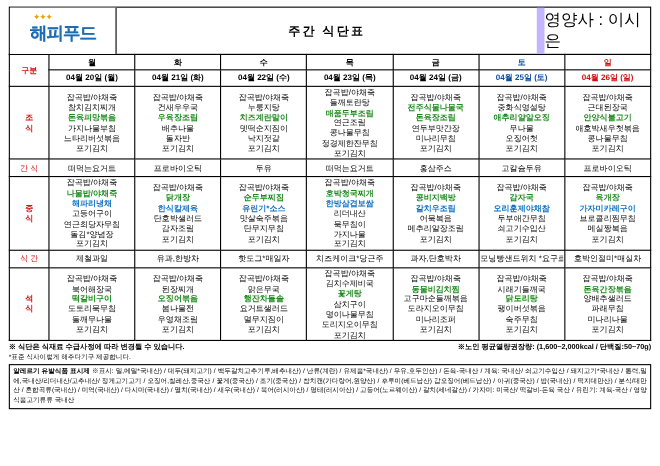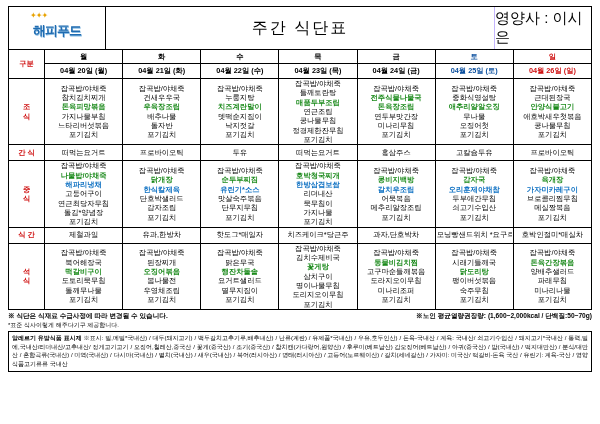--- a/index.html
+++ b/index.html
@@ -49,34 +49,34 @@
     position: absolute;
     left: 16px;
     top: 0px;
     font-size: 8px;
     color: #e8a200;
     letter-spacing: -1px;
   }
   .logo-text {
     font-family: "DejaVu Sans", sans-serif;
     font-weight: bold;
-    font-size: 13px;
+    font-size: 16px;
     color: #1f6bb0;
     letter-spacing: -1px;
     text-shadow: 0.5px 0.5px 0 #8fc0e6;
     margin-top: 5px;
   }
   .title-cell {
     flex: 1;
-    border-right: 1px solid #c4b5fd;
+    border-right: 7px solid #c4b5fd;
     display: flex;
     align-items: center;
     justify-content: center;
-    font-size: 16px;
-    font-weight: normal;
+    font-size: 11px;
+    font-weight: bold;
     letter-spacing: 2px;
   }
   .dietitian-cell {
     width: 96px;
     display: flex;
     align-items: center;
     justify-content: center;
     font-size: 15px;
   }
   
@@ -117,21 +117,21 @@
     color: #cf1111;
   }
   .meal-label {
     font-weight: bold;
     font-size: 9px;
     color: #cf1111;
     line-height: 1.35;
     width: 36px;
   }
   .snack-label {
-    font-weight: bold;
+    font-weight: normal;
     font-size: 8.5px;
     color: #cf1111;
   }
   .cell {
     padding: 2px 1px 2px 1px;
     height: 60px;
   }
   .cell .item {
     display: block;
     white-space: nowrap;

